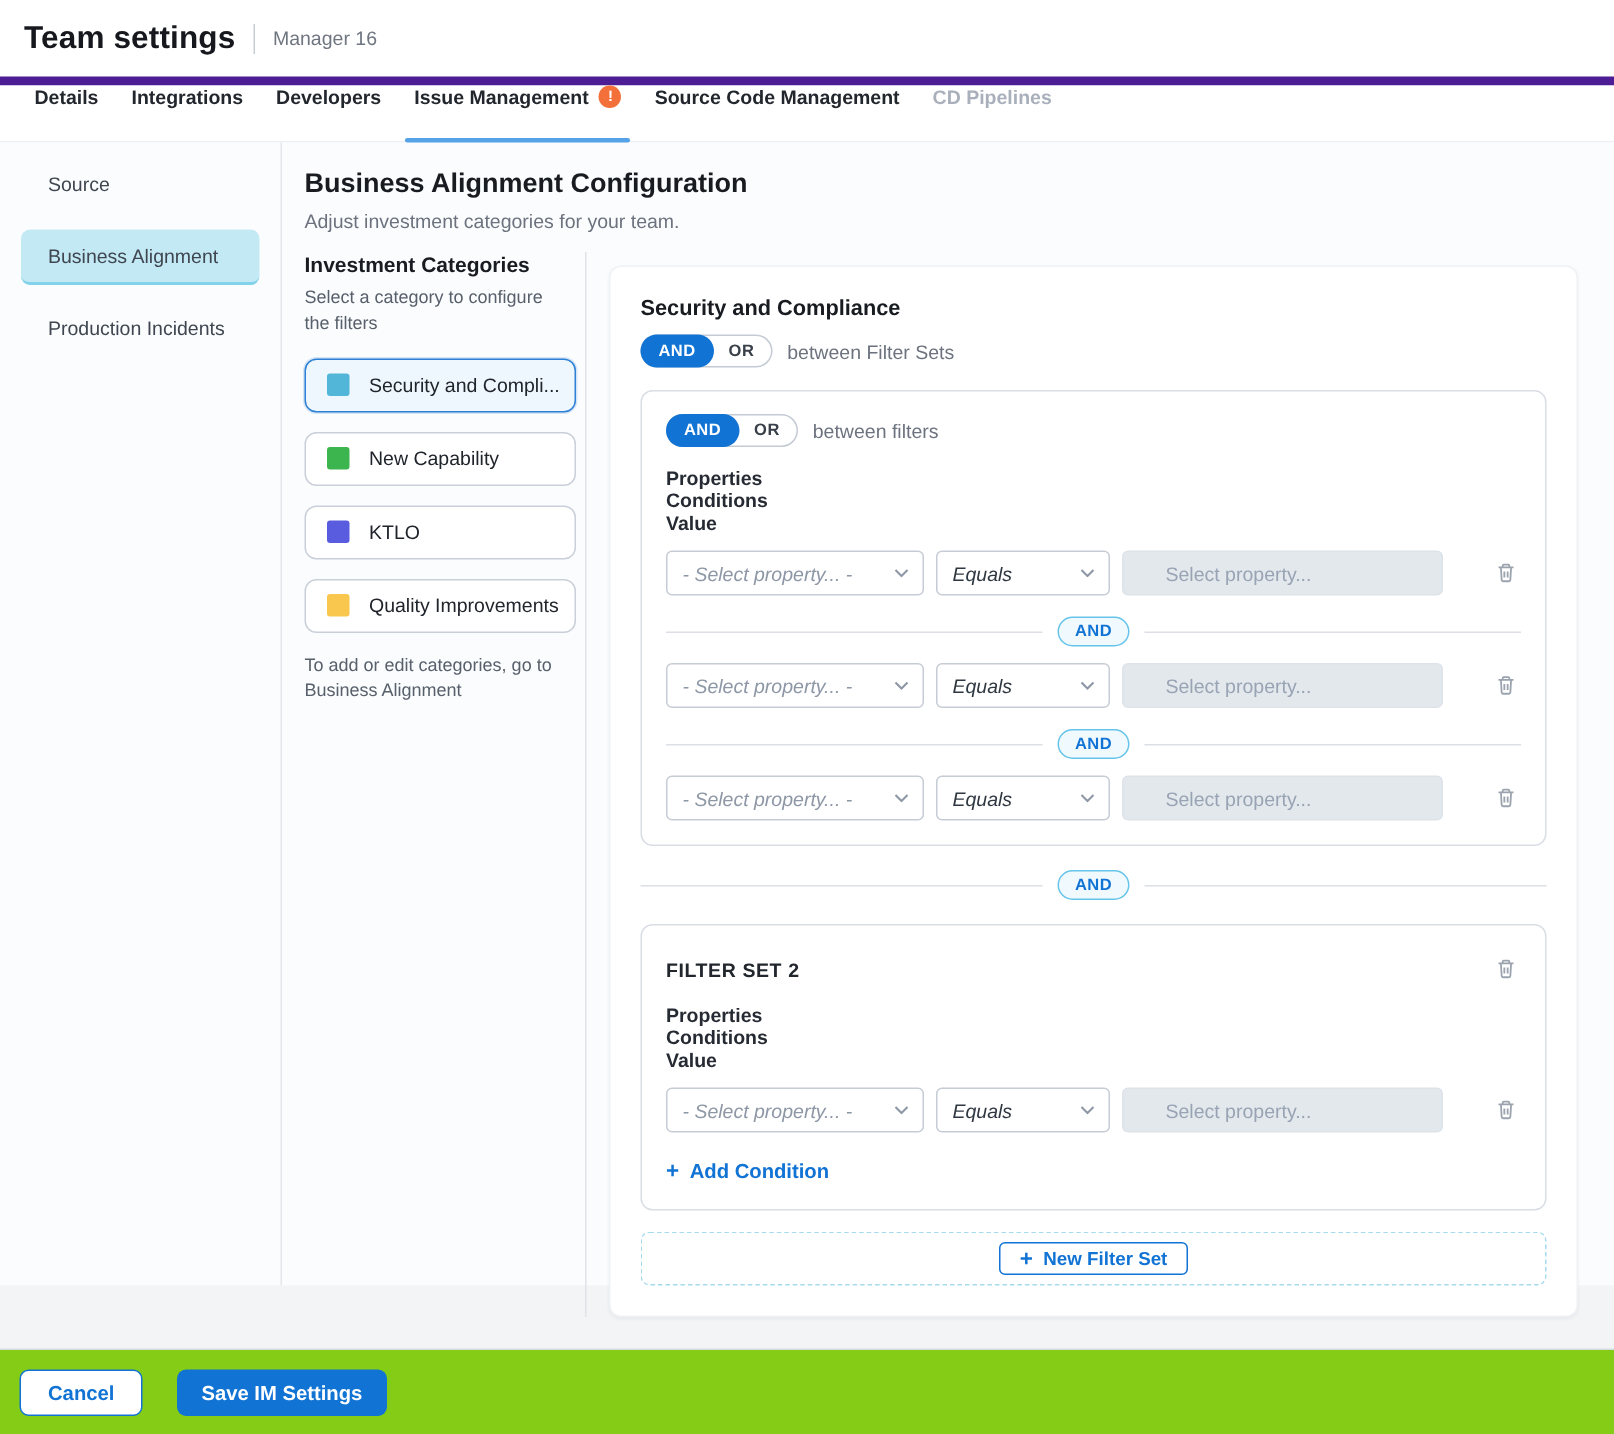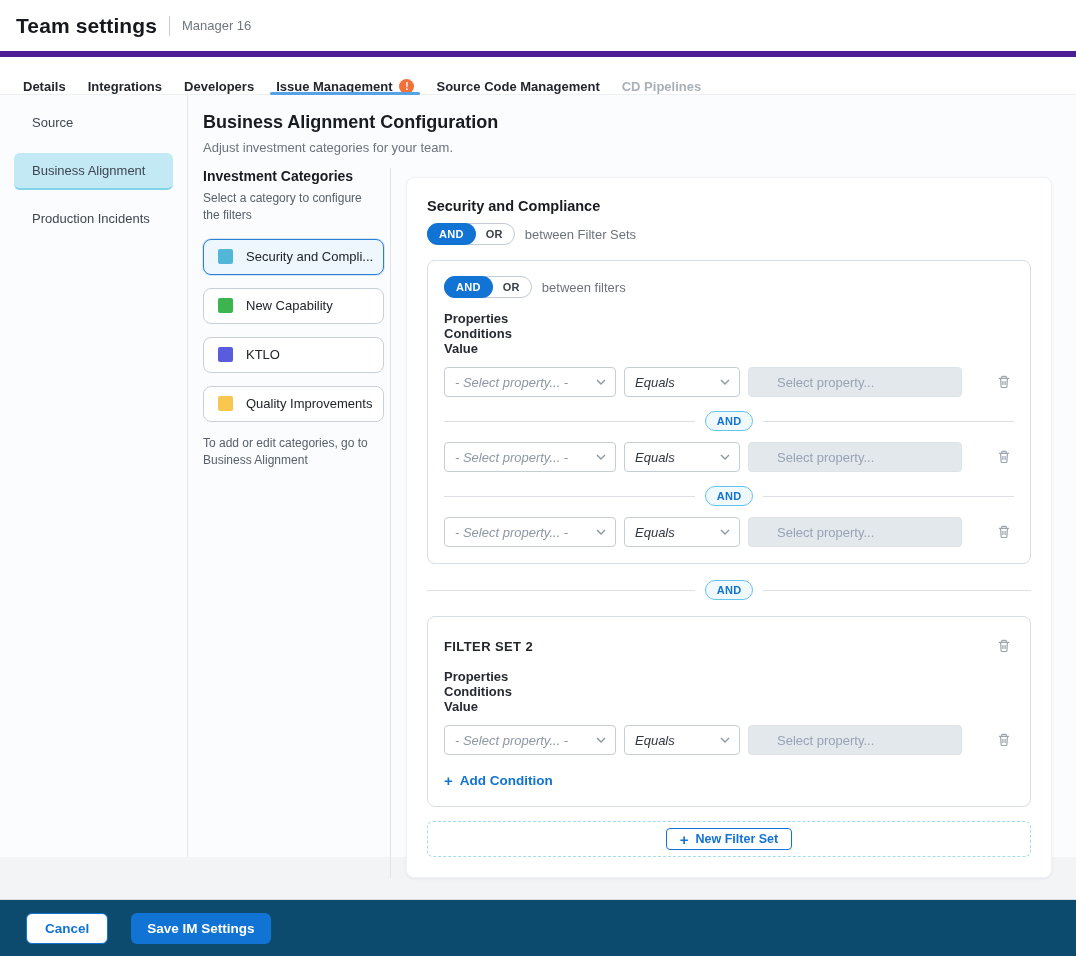--- a/index.html
+++ b/index.html
@@ -7,21 +7,21 @@
   .app { width:1076px; height:956px; position:relative; overflow:hidden; background:#fff; }
 
   
   .header { height:57px; display:flex; align-items:center; padding:0 16px; background:#fff; border-bottom:6px solid #4c1d95; }
   .page-title { font-size:21px; font-weight:700; color:#16181d; letter-spacing:.1px; }
   .title-sep { width:1px; height:20px; background:#c8cdd5; margin:0 12px; }
   .manager-label { font-size:13px; color:#6f7680; }
 
   
   .tabbar { height:38px; display:flex; align-items:stretch; padding:0 12px; background:#fff; border-bottom:1px solid #edeff2; }
-  .tab { display:flex; align-items:flex-end; padding:0 11px; font-size:13px; font-weight:700; color:#22262d; position:relative; cursor:pointer; }
+  .tab { display:flex; align-items:flex-start; padding:0 11px; font-size:13px; font-weight:700; color:#22262d; position:relative; cursor:pointer; }
   .tab.active::after { content:""; position:absolute; left:5px; right:5px; bottom:-1px; height:3px; background:#55a2e6; border-radius:2px; }
   .tab.disabled { color:#a9b0bb; cursor:default; }
   .warn-badge { width:15px; height:15px; border-radius:50%; color:#fff; font-size:10px; font-weight:700; display:inline-flex; align-items:center; justify-content:center; margin-left:7px; }
 
   
   .content { display:flex; height:762px; background:#fafcfe; }
   .sidenav { width:188px; flex-shrink:0; border-right:1px solid #e3e6ea; padding-top:10px; }
   .nav-item { margin:0 14px 11px 14px; padding:10px 18px; font-size:13px; color:#3f4650; border-radius:6px; cursor:pointer; border-bottom:2px solid transparent; }
   .nav-item.active { border-bottom:2px solid #82d2ea; }
 
@@ -72,21 +72,21 @@
   .fs2-head { display:flex; align-items:center; justify-content:space-between; margin-top:4px; }
   .fs2-title { font-size:13px; font-weight:700; color:#22262d; letter-spacing:.4px; }
   .add-condition { display:inline-flex; align-items:center; gap:7px; margin-top:18px; background:none; border:none; color:#1173d4; font-size:13.5px; font-weight:700; cursor:pointer; font-family:"Liberation Sans", sans-serif; }
   .plus-glyph { font-size:15px; font-weight:700; line-height:1; }
 
   .dashed-box { border:1.5px dashed #a5daef; border-radius:6px; margin-top:14px; padding:6px; display:flex; justify-content:center; }
   .new-filter-btn { display:inline-flex; align-items:center; gap:7px; border:1px solid #1173d4; color:#1173d4; background:#fff; border-radius:4px; font-size:12.5px; font-weight:700; padding:3px 13px; height:22px; cursor:pointer; font-family:"Liberation Sans", sans-serif; }
 
   
   .strip { height:43px; background:#f3f4f6; border-bottom:1px solid #d8dbdf; }
-  .footer { height:56px; background:#0c4a6e; display:flex; align-items:center; gap:23px; padding:0 26px; }
+  .footer { height:56px; background:#84cc16; display:flex; align-items:center; gap:23px; padding:0 13px; }
   .btn-cancel { border:1px solid #1173d4; color:#1173d4; background:#fff; font-weight:700; font-size:13.5px; border-radius:6px; padding:7px 18px; cursor:pointer; font-family:"Liberation Sans", sans-serif; }
   .btn-save { border:none; color:#fff; font-weight:700; font-size:13.5px; border-radius:6px; padding:8px 16px; cursor:pointer; font-family:"Liberation Sans", sans-serif; }
 </style>
 </head>
 <body>
 
 <div class="app">
 
   <div class="header">
     <div class="page-title">Team settings</div>

